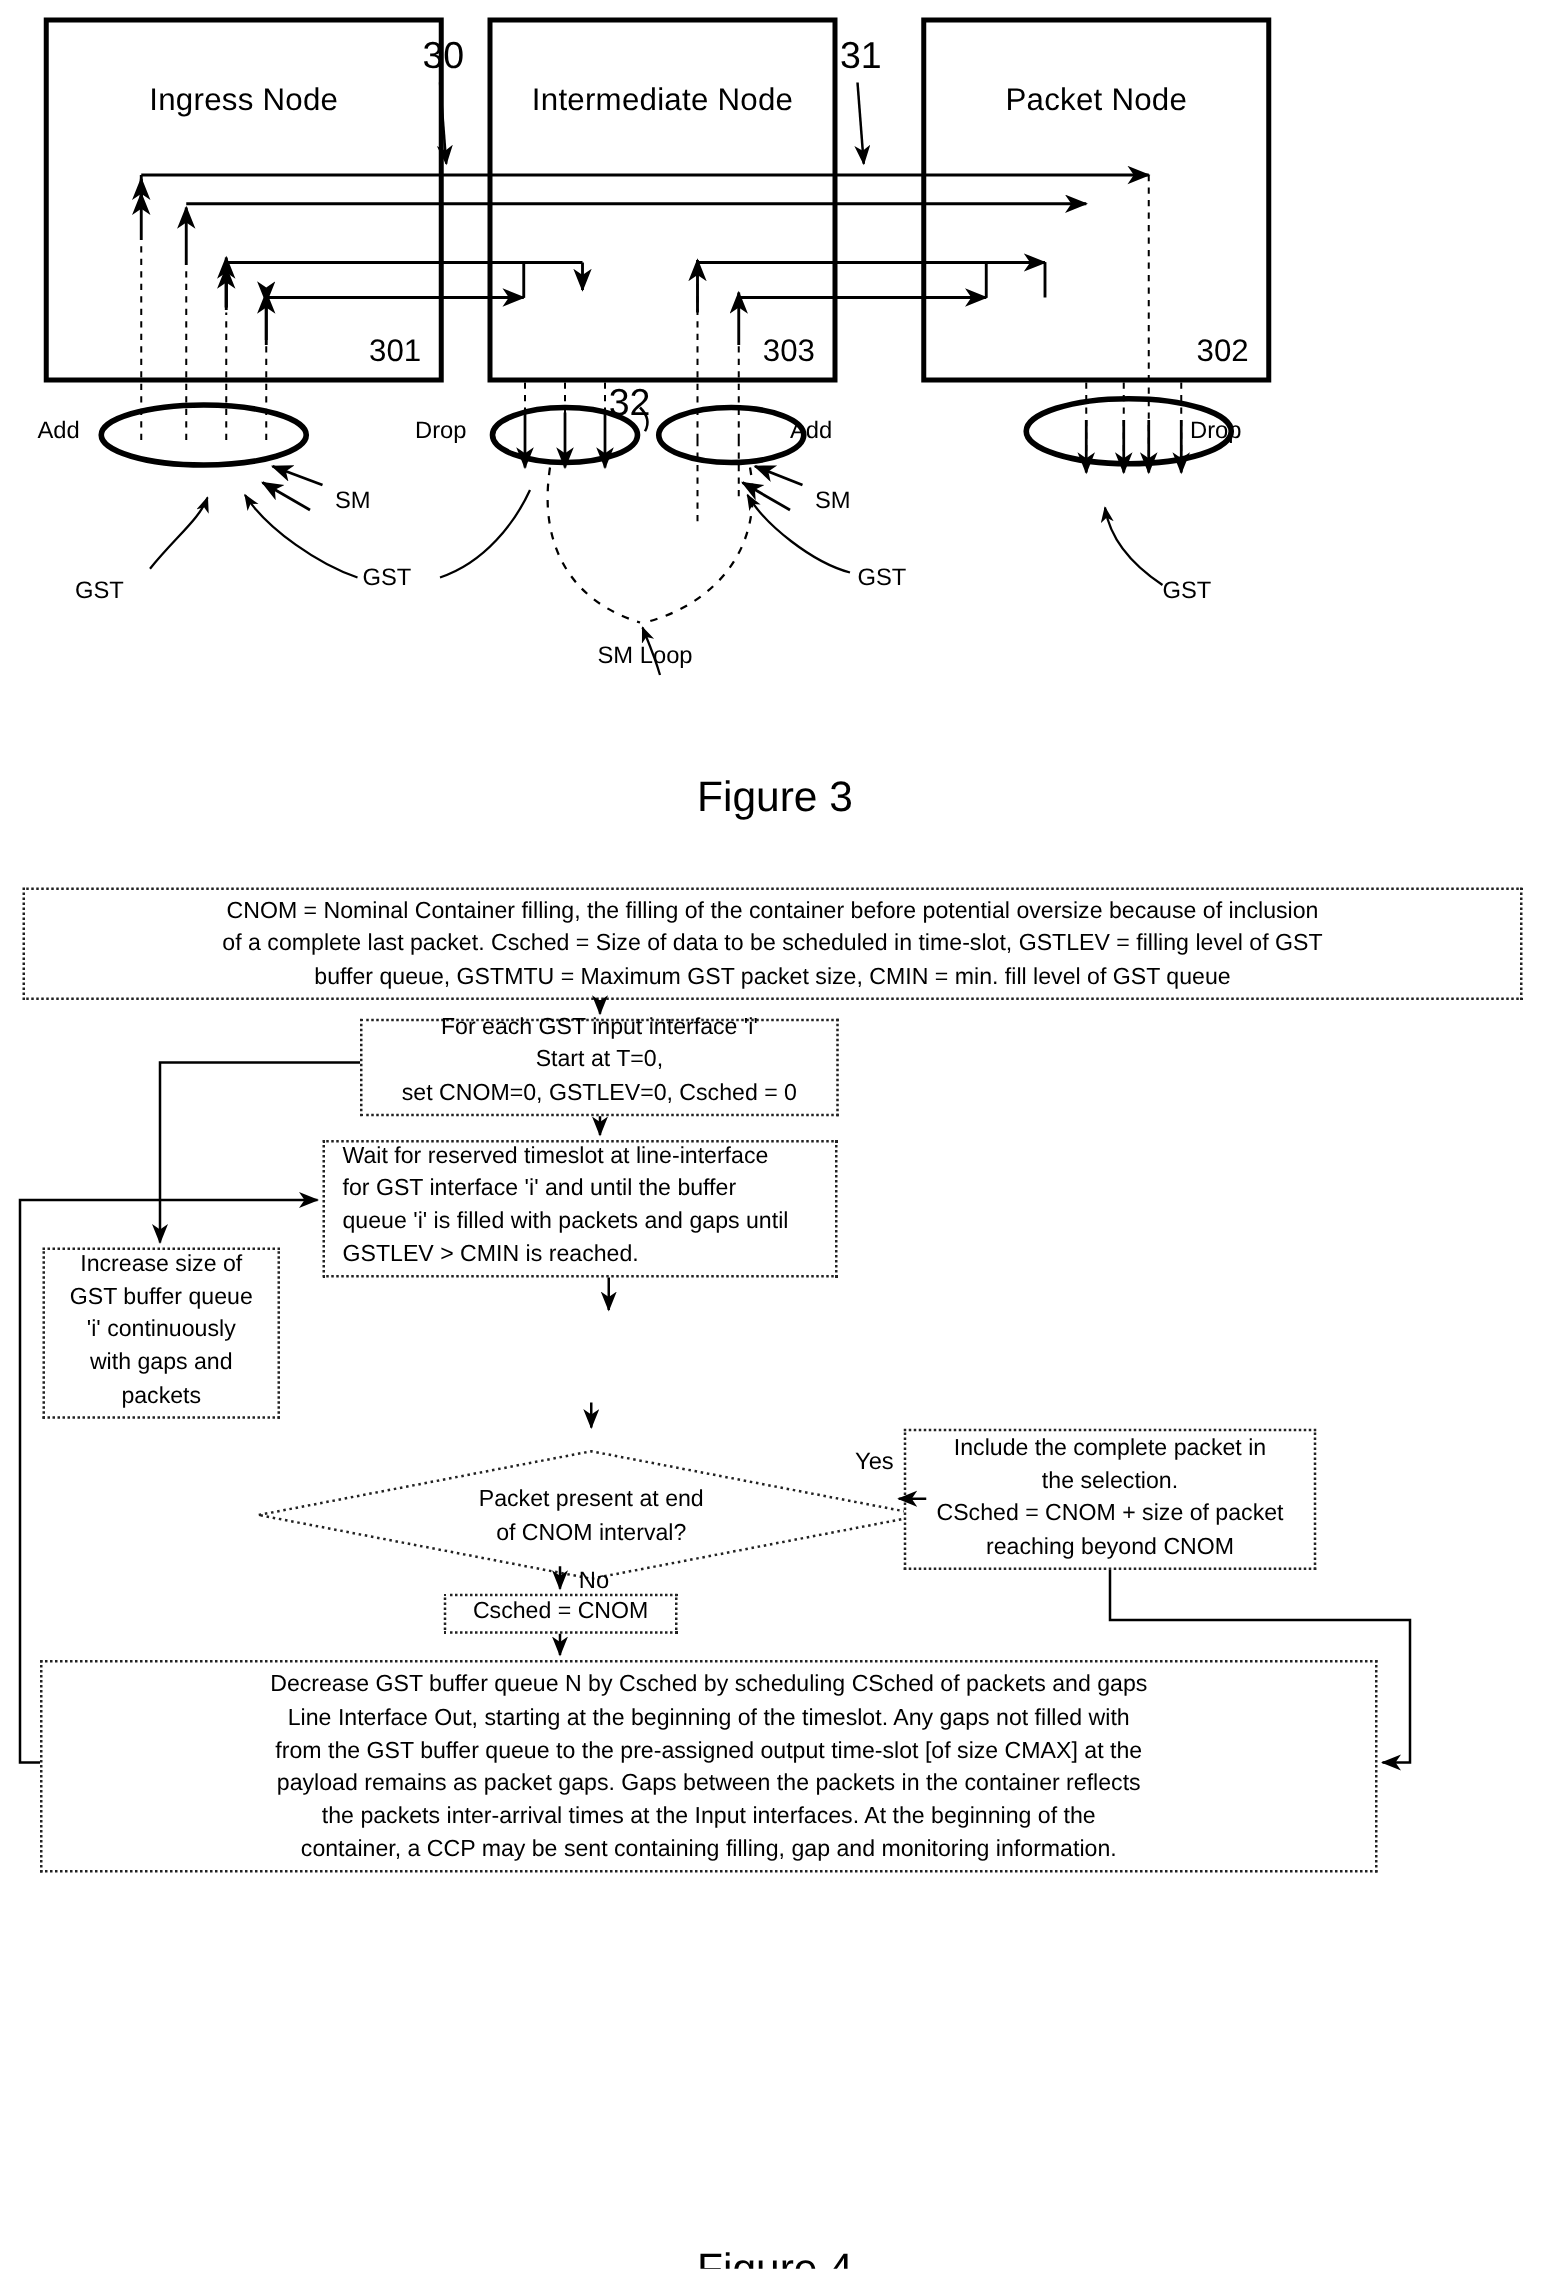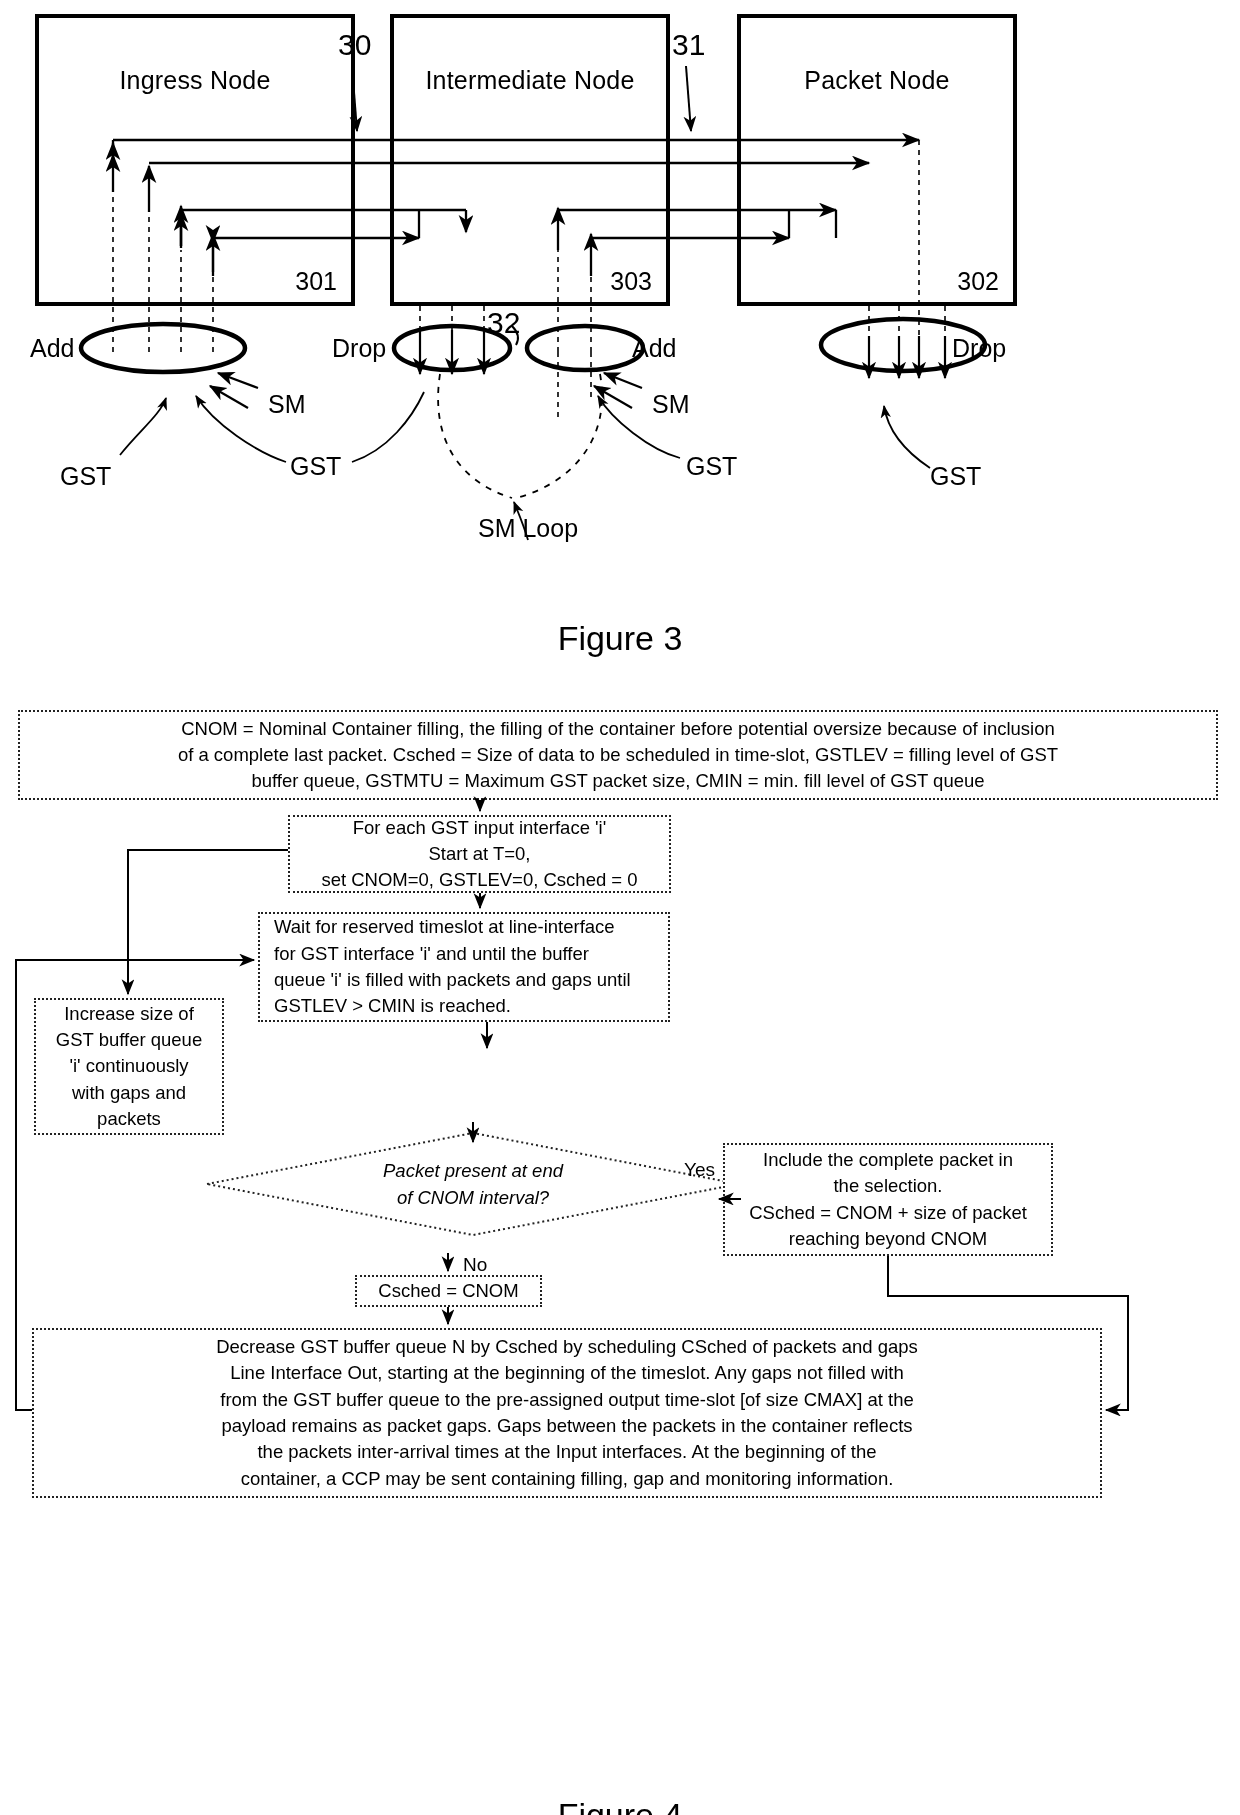--- a/index.html
+++ b/index.html
@@ -45,21 +45,21 @@
     right: 14px;
     bottom: 6px;
     font-size: 25px;
   }
   .ref-label {
     position: absolute;
     font-size: 30px;
   }
   .plain-label {
     position: absolute;
-    font-size: 25px;
+    font-size: 19px;
     white-space: nowrap;
   }
   .fig-caption {
     position: absolute;
     left: 0; right: 0;
     text-align: center;
     font-size: 34px;
     font-family: "Liberation Sans", sans-serif;
     margin-top: 44px;
   }
@@ -72,21 +72,21 @@
     width: 1240px; height: 1125px;
   }
   .fbox {
     position: absolute;
     border: 2px dotted #222;
     background: #fff;
     box-sizing: border-box;
     display: flex;
     flex-direction: column;
     align-items: center;
-    justify-content: center;
+    justify-content: flex-end;
     text-align: center;
     font-size: 18.5px;
     line-height: 1.42;
     padding: 4px 8px;
   }
   .fbox .ln { display: block; white-space: nowrap; }
   .diamond-wrap {
     position: absolute;
   }
   .diamond-text {
@@ -261,21 +261,21 @@
 
     <div class="fbox" style="left:34px; top:308px; width:190px; height:137px;">
       <span class="ln">Increase size of</span>
       <span class="ln">GST buffer queue</span>
       <span class="ln">'i' continuously</span>
       <span class="ln">with gaps and</span>
       <span class="ln">packets</span>
     </div>
 
 
-    <div class="diamond-wrap" style="left:205px; top:440px; width:536px; height:108px;font-style:italic;">
+    <div class="diamond-wrap" style="left:205px; top:468px; width:536px; height:108px;">
       <svg width="536" height="108" style="position:absolute;left:0;top:0;">
         <polygon points="2,54 268,3 534,54 268,105" fill="#fff" stroke="#222" stroke-width="2" stroke-dasharray="2,3"></polygon>
       </svg>
       <div class="diamond-text" style="top:28px;">
         <span class="ln">Packet present at end</span><br>
         <span class="ln">of CNOM interval?</span>
       </div>
     </div>
 
     <div class="branch-label" style="left:684px; top:469px;">Yes</div>

